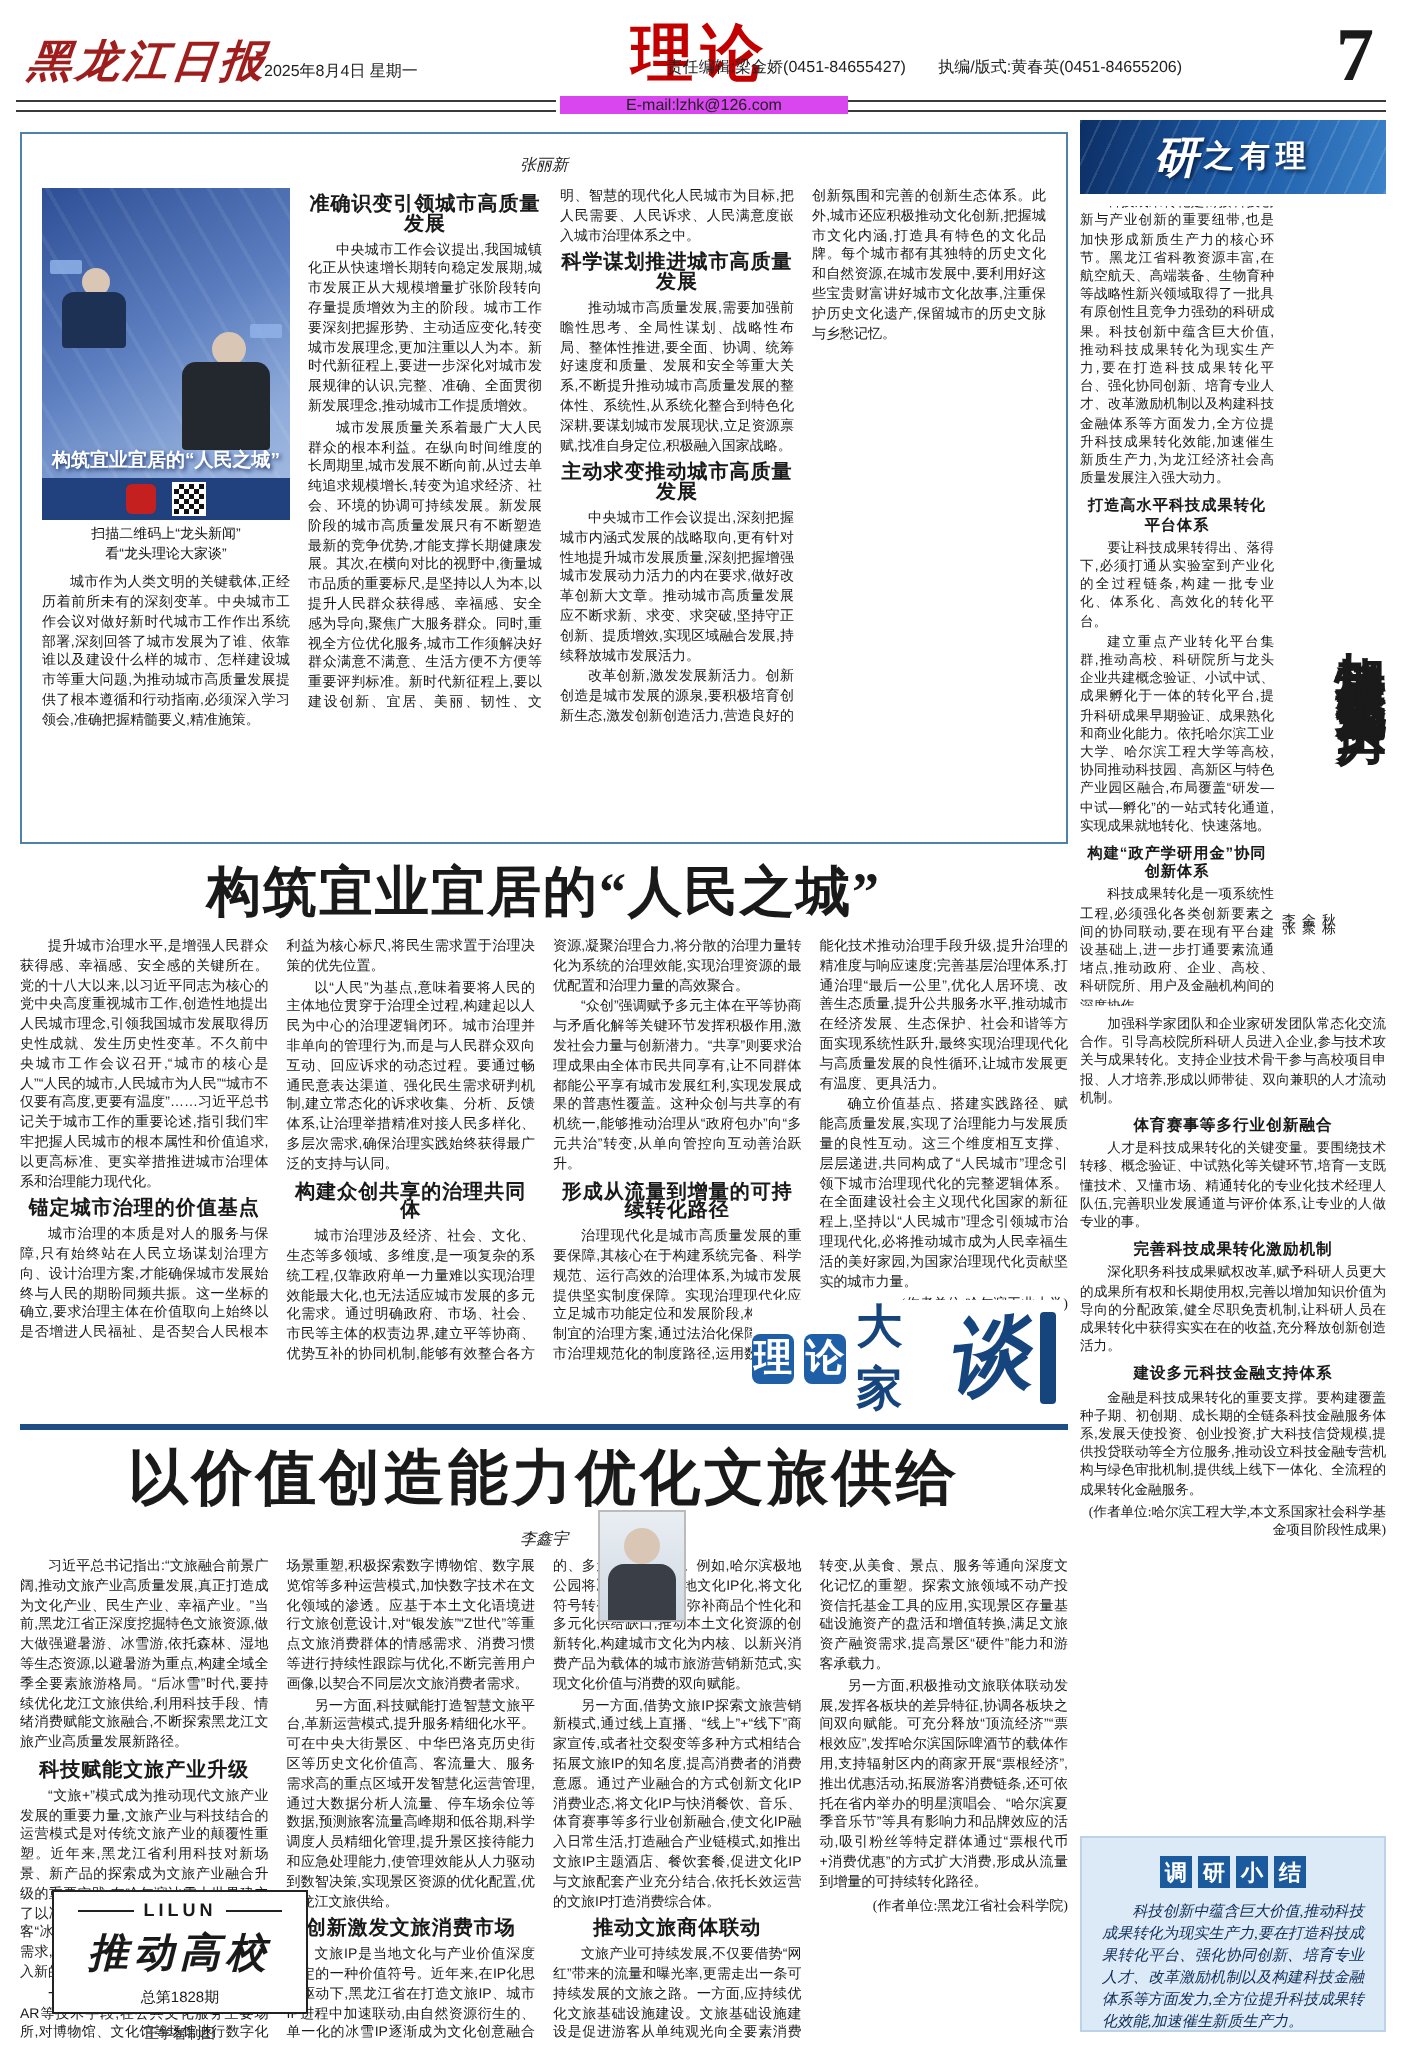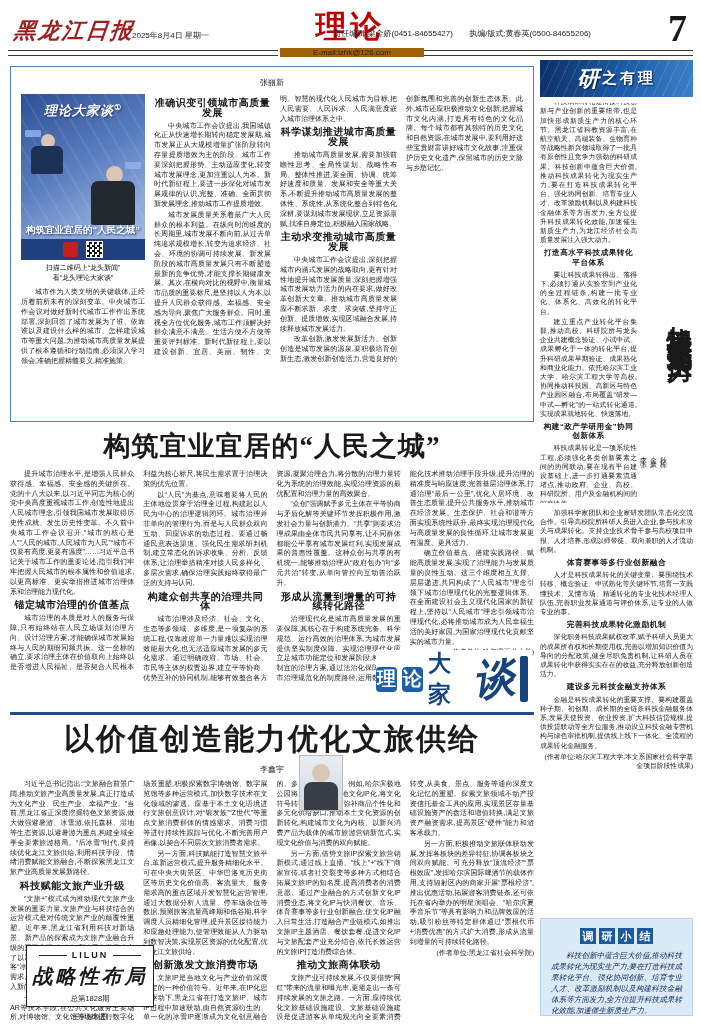--- a/index.html
+++ b/index.html
@@ -11,30 +11,30 @@
   .hdr-date{position:absolute;left:132px;top:30px;font-size:8px;color:#222;}
   .section-title{position:absolute;left:0;right:0;top:6px;text-align:center;color:#c20000;
                  font-family:"Liberation Serif",serif;font-weight:900;font-size:31px;letter-spacing:4px;}
   .hdr-editors{position:absolute;right:110px;top:28px;font-size:8px;color:#222;white-space:nowrap;}
   .hdr-editors span{margin-left:14px;}
   .pagenum{position:absolute;right:14px;top:6px;font-family:"Liberation Serif",serif;
            font-weight:bold;font-size:38px;}
   .hdr-rule{position:absolute;top:50px;height:4px;border-top:1.5px solid #3a3a3a;border-bottom:1px solid #3a3a3a;}
   .hdr-rule.left{left:8px;width:270px;}
   .hdr-rule.right{left:424px;right:8px;}
-  .hdr-email{position:absolute;left:280px;width:144px;top:48px;text-align:center;font-size:8px;color:#222;background:#a16207;}
+  .hdr-email{position:absolute;left:280px;width:144px;top:48px;text-align:center;font-size:8px;color:#222;background:#d946ef;}
   
   .fl-p{text-indent:2em;text-align:justify;margin:0 0 1px 0;}
   .fl-h{font-weight:bold;text-align:center;font-size:10px;margin:4px 0 3px 0;letter-spacing:0.5px;}
   .fl-note{text-align:right;font-family:"Liberation Serif",serif;margin-top:2px;}
   
   .art1{position:absolute;left:10px;top:66px;width:524px;height:356px;border:1.5px solid #4f81ad;
         box-sizing:border-box;padding:6px 10px;}
   .art1-title{text-align:center;font-size:29px;font-weight:900;letter-spacing:1px;margin-top:2px;}
-  .byline{text-align:center;font-size:8px;margin-top:4px;color:#222;}
+  .byline{text-align:center;font-size:8px;margin-top:4px;color:#222;font-style:italic;}
   .art1-body{display:flex;gap:9px;margin-top:6px;height:272px;overflow:hidden;}
   .art1-col1{width:124px;flex:none;overflow:hidden;}
   .smalltext{font-size:7px;line-height:9.8px;}
   .art1-flow{flex:1;column-count:3;column-gap:9px;column-fill:auto;height:272px;overflow:hidden;}
   
   .promo{position:relative;width:124px;height:166px;overflow:hidden;
          background:linear-gradient(150deg,#2e4f96,#5d7fc0 45%,#8fabda 75%,#a9bfe4);}
   .promo:before{content:"";position:absolute;inset:0;
      background:repeating-linear-gradient(60deg,rgba(255,255,255,.07) 0 2px,transparent 2px 14px);}
   .promo-title{position:relative;color:#fff;font-weight:bold;font-style:italic;font-size:13px;
@@ -112,33 +112,32 @@
 </head>
 <body>
 
 <div id="page">
 
   <div class="masthead">黑龙江日报</div>
   <div class="hdr-date">2025年8月4日 星期一</div>
   <div class="section-title">理论</div>
   <div class="hdr-editors">
     <span>责任编辑:梁金娇(0451-84655427)</span>
-    <span>执编/版式:黄春英(0500-84655206)</span>
+    <span>执编/版式:黄春英(0451-84655206)</span>
   </div>
   <div class="pagenum">7</div>
   <div class="hdr-rule left"></div>
   <div class="hdr-rule right"></div>
   <div class="hdr-email">E-mail:lzhk@126.com</div>
 
   <div class="art1">
     <div class="byline">张丽新</div>
     <div class="art1-body">
       <div class="art1-col1">
         <div class="promo">
-          <div class="promo-title"><span>理论大家谈</span><sup>①</sup></div>
           <div class="person" style="left:10px;top:40px;width:34px;">
             <div class="head" style="width:14px;height:14px;"></div>
             <div class="body1" style="width:32px;height:28px;"></div>
           </div>
           <div class="nametag" style="left:4px;top:36px;width:16px;height:7px;"></div>
           <div class="person" style="right:8px;top:72px;width:46px;">
             <div class="head" style="width:17px;height:17px;"></div>
             <div class="body2" style="width:44px;height:44px;"></div>
           </div>
           <div class="nametag" style="right:4px;top:68px;width:16px;height:7px;"></div>
@@ -209,21 +208,21 @@
         <div class="fl-p">文旅产业可持续发展,不仅要借势“网红”带来的流量和曝光率,更需走出一条可持续发展的文旅之路。一方面,应持续优化文旅基础设施建设。文旅基础设施建设是促进游客从单纯观光向全要素消费转变,从美食、景点、服务等通向深度文化记忆的重塑。探索文旅领域不动产投资信托基金工具的应用,实现景区存量基础设施资产的盘活和增值转换,满足文旅资产融资需求,提高景区“硬件”能力和游客承载力。</div>
         <div class="fl-p">另一方面,积极推动文旅联体联动发展,发挥各板块的差异特征,协调各板块之间双向赋能。可充分释放“顶流经济”“票根效应”,发挥哈尔滨国际啤酒节的载体作用,支持辐射区内的商家开展“票根经济”,推出优惠活动,拓展游客消费链条,还可依托在省内举办的明星演唱会、“哈尔滨夏季音乐节”等具有影响力和品牌效应的活动,吸引粉丝等特定群体通过“票根代币+消费优惠”的方式扩大消费,形成从流量到增量的可持续转化路径。</div>
         <div class="fl-note">(作者单位:黑龙江省社会科学院)</div>
       </div>
     <div class="portrait">
       <div class="ph-head"></div>
         <div class="ph-body"></div>
     </div>
     <div class="lilun">
       <div class="lilun-latin">LILUN</div>
-      <div class="lilun-title">战略性布局</div>
+      <div class="lilun-title">推动高校</div>
       <div class="lilun-issue">总第1828期</div>
     </div>
     <div class="map-credit">王学智制图</div>
   </div>
 
   <div class="strip">
     <div class="banner">
       <span class="banner-char">研</span>
       <span class="banner-rest">之有理</span>
     </div>

